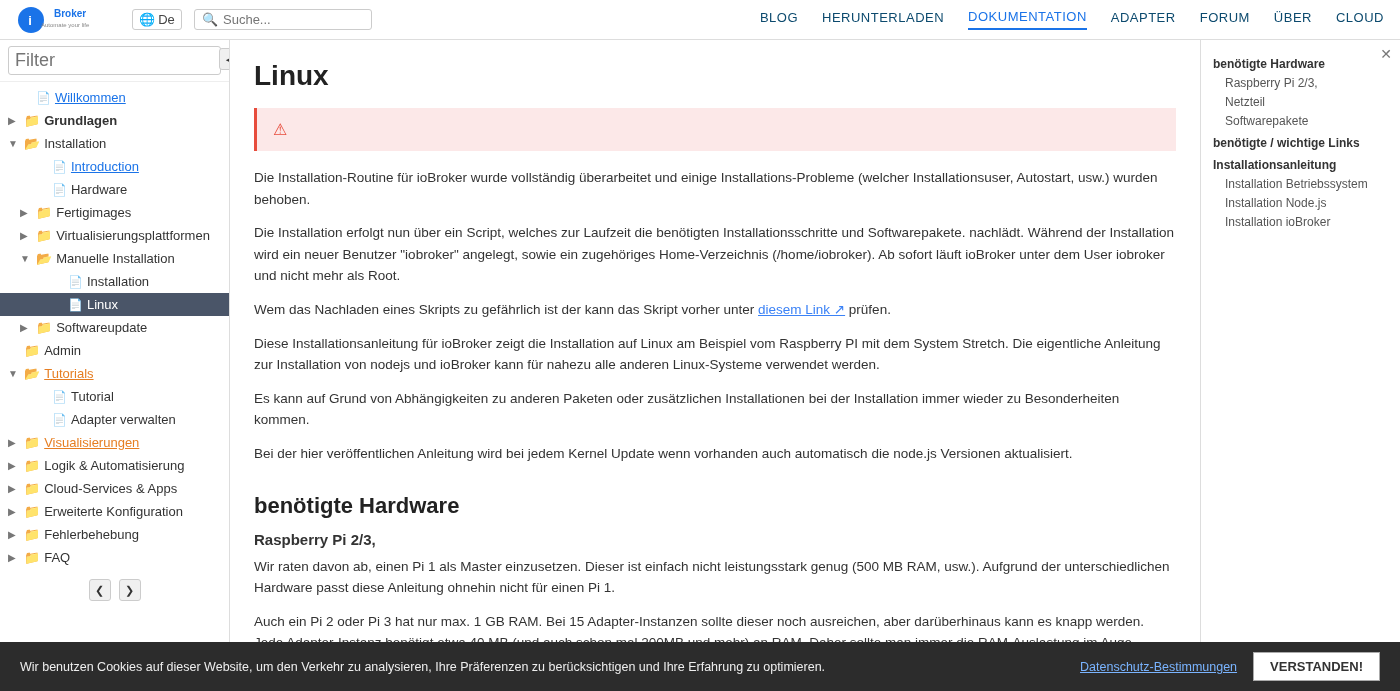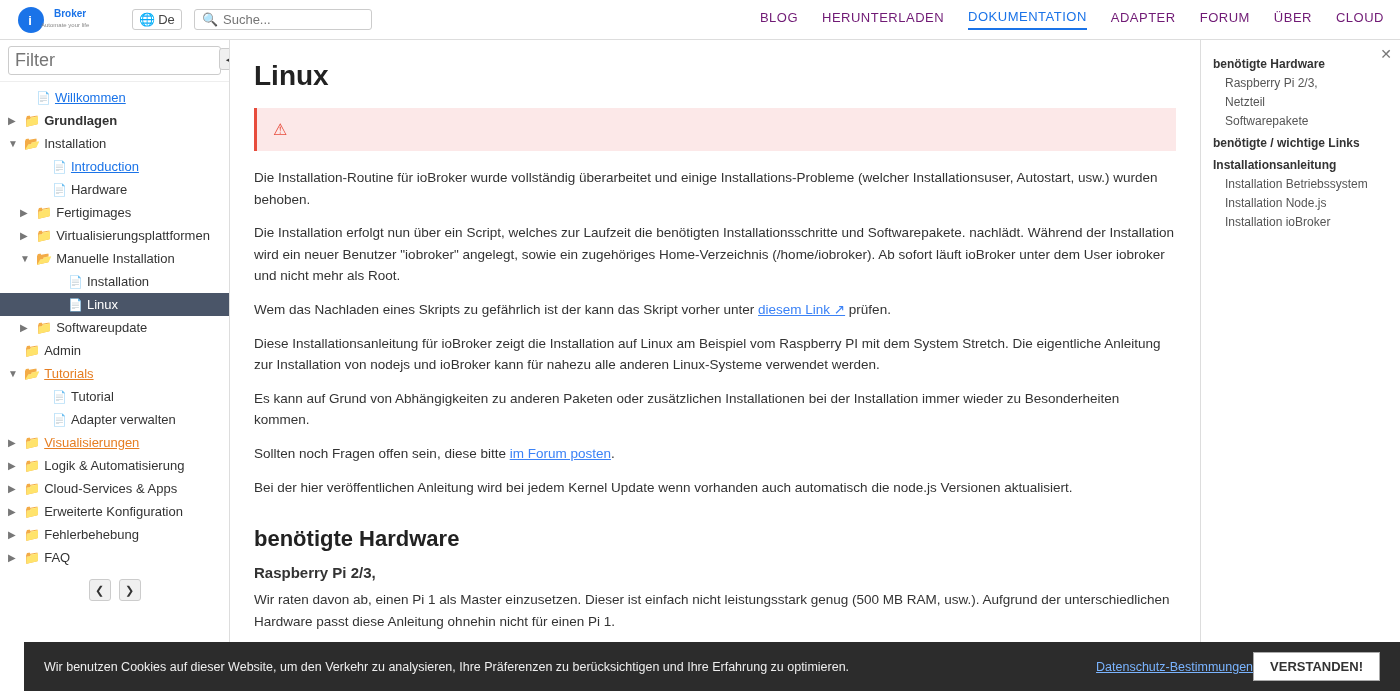--- a/index.html
+++ b/index.html
@@ -48,21 +48,21 @@
       width: 140px;
       color: #999;
     }
     .nav-links {
       display: flex;
       gap: 24px;
       align-items: center;
     }
     .nav-link {
       font-size: 13px;
-      color: #701a75;
+      color: #0c4a6e;
       cursor: pointer;
       text-decoration: none;
       letter-spacing: 0.5px;
       text-transform: uppercase;
       font-weight: 500;
       padding-bottom: 4px;
     }
     .nav-link.active {
       color: #1a73e8;
       border-bottom: 2px solid #1a73e8;
@@ -215,23 +215,23 @@
     .cookie-bar {
       position: fixed;
       bottom: 0;
       left: 0;
       right: 0;
       background: #2c2c2c;
       color: #eee;
       padding: 10px 20px;
       display: flex;
       align-items: center;
+      gap: 16px;
       font-size: 12.5px;
       z-index: 100;
-      margin-left: 24px;
     }
     .cookie-text { flex: 1; }
     .cookie-link { color: #7ab4ff; text-decoration: underline; cursor: pointer; }
     .cookie-btn {
       background: #fff;
       color: #333;
       border: 1px solid #aaa;
       padding: 6px 16px;
       cursor: pointer;
       font-size: 13px;
@@ -433,23 +433,20 @@
       <span class="warning-icon">⚠</span>
     </div>
 
     <p class="paragraph">Die Installation-Routine für ioBroker wurde vollständig überarbeitet und einige Installations-Probleme (welcher Installationsuser, Autostart, usw.) wurden behoben.</p>
     <p class="paragraph">Die Installation erfolgt nun über ein Script, welches zur Laufzeit die benötigten Installationsschritte und Softwarepakete. nachlädt. Während der Installation wird ein neuer Benutzer "iobroker" angelegt, sowie ein zugehöriges Home-Verzeichnis (/home/iobroker). Ab sofort läuft ioBroker unter dem User iobroker und nicht mehr als Root.</p>
     <p class="paragraph">
       Wem das Nachladen eines Skripts zu gefährlich ist der kann das Skript vorher unter <a>diesem Link ↗</a> prüfen.
     </p>
     <p class="paragraph">Diese Installationsanleitung für ioBroker zeigt die Installation auf Linux am Beispiel vom Raspberry PI mit dem System Stretch. Die eigentliche Anleitung zur Installation von nodejs und ioBroker kann für nahezu alle anderen Linux-Systeme verwendet werden.</p>
     <p class="paragraph">Es kann auf Grund von Abhängigkeiten zu anderen Paketen oder zusätzlichen Installationen bei der Installation immer wieder zu Besonderheiten kommen.</p>
-    <p class="paragraph">
-      Sollten noch Fragen offen sein, diese bitte <a>im Forum posten</a>.
-    </p>
     <p class="paragraph">Bei der hier veröffentlichen Anleitung wird bei jedem Kernel Update wenn vorhanden auch automatisch die node.js Versionen aktualisiert.</p>
 
     <h2 class="section-title">benötigte Hardware</h2>
 
     <p class="sub-title">Raspberry Pi 2/3,</p>
     <p class="paragraph">Wir raten davon ab, einen Pi 1 als Master einzusetzen. Dieser ist einfach nicht leistungsstark genug (500 MB RAM, usw.). Aufgrund der unterschiedlichen Hardware passt diese Anleitung ohnehin nicht für einen Pi 1.</p>
     <p class="paragraph">Auch ein Pi 2 oder Pi 3 hat nur max. 1 GB RAM. Bei 15 Adapter-Instanzen sollte dieser noch ausreichen, aber darüberhinaus kann es knapp werden. Jede Adapter-Instanz benötigt etwa 40 MB (und auch schon mal 200MB und mehr) an RAM. Daher sollte man immer die RAM-Auslastung im Auge behalten werden, bevor weitere Adapter-Instanzen aktiviert werden – 1 GB RAM sind endlich.</p>
   </div>
 
   <div class="right-panel">

